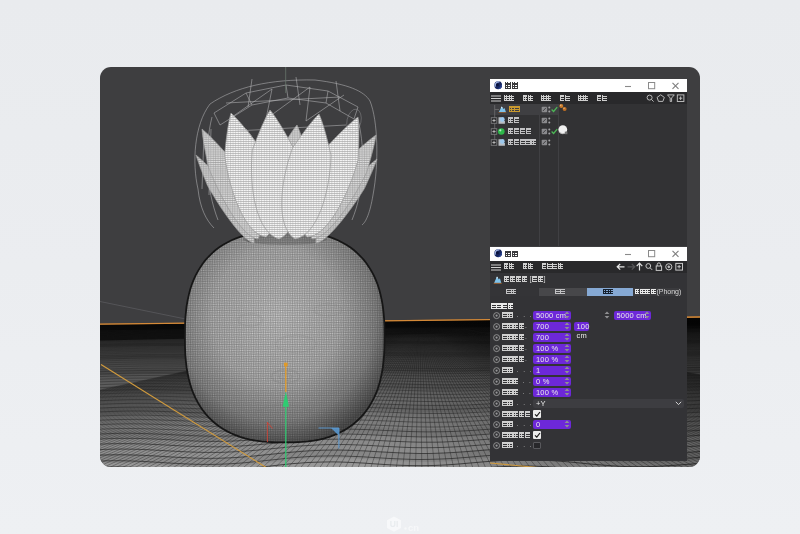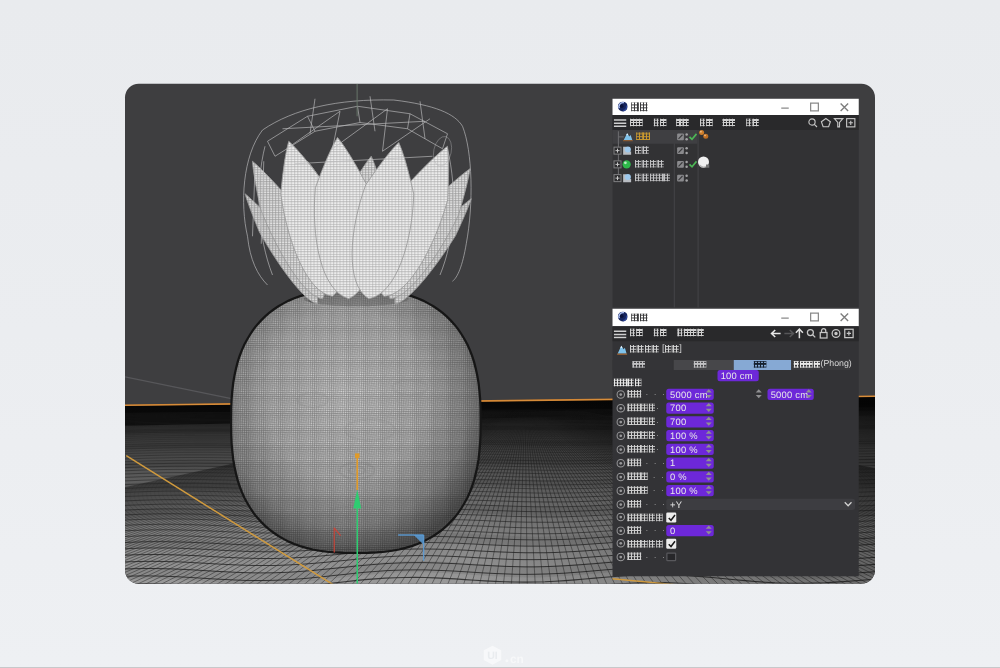--- a/index.html
+++ b/index.html
@@ -577,21 +577,21 @@
 <svg class="abs" style="left:492.5px;top:311.8px" width="8" height="8" viewBox="0 0 8 8">
     <circle cx="3.6" cy="3.6" r="3" fill="none" stroke="#98989a" stroke-width="0.9"></circle>
     <circle cx="3.6" cy="3.6" r="1.1" fill="#98989a"></circle>
   </svg>
 <span class="abs lab" style="left:501.5px;top:311.9px"><i class="g g6 cw"></i><i class="g g6 cw"></i><span style="color:#bdbdbd;font-size:6.5px;line-height:5px;letter-spacing:1.5px;vertical-align:top"> . . .</span></span>
 <div class="fld" style="left:533px;top:310.7px;width:37.5px;height:9.2px"><span class="val">5000 cm</span></div>
 <svg class="abs" style="left:563.5px;top:311.3px" width="6" height="8" viewBox="0 0 6 8">
     <path d="M3,0.4 L5.4,3 H0.6 Z" fill="#909092"></path>
     <path d="M3,7.6 L5.4,5 H0.6 Z" fill="#909092"></path>
   </svg>
-<div class="fld" style="left:573.5px;top:296px;width:33px;height:9.2px"><span class="val">100 cm</span></div>
+<div class="fld" style="left:573.5px;top:322px;width:15px;height:9.2px"><span class="val">100 cm</span></div>
 <svg class="abs" style="left:604px;top:311.3px" width="6" height="8" viewBox="0 0 6 8">
     <path d="M3,0.4 L5.4,3 H0.6 Z" fill="#909092"></path>
     <path d="M3,7.6 L5.4,5 H0.6 Z" fill="#909092"></path>
   </svg>
 <div class="fld" style="left:613.5px;top:310.7px;width:37.5px;height:9.2px"><span class="val">5000 cm</span></div>
 <svg class="abs" style="left:644px;top:311.3px" width="6" height="8" viewBox="0 0 6 8">
     <path d="M3,0.4 L5.4,3 H0.6 Z" fill="#909092"></path>
     <path d="M3,7.6 L5.4,5 H0.6 Z" fill="#909092"></path>
   </svg>
 <svg class="abs" style="left:492.5px;top:322.7px" width="8" height="8" viewBox="0 0 8 8">

